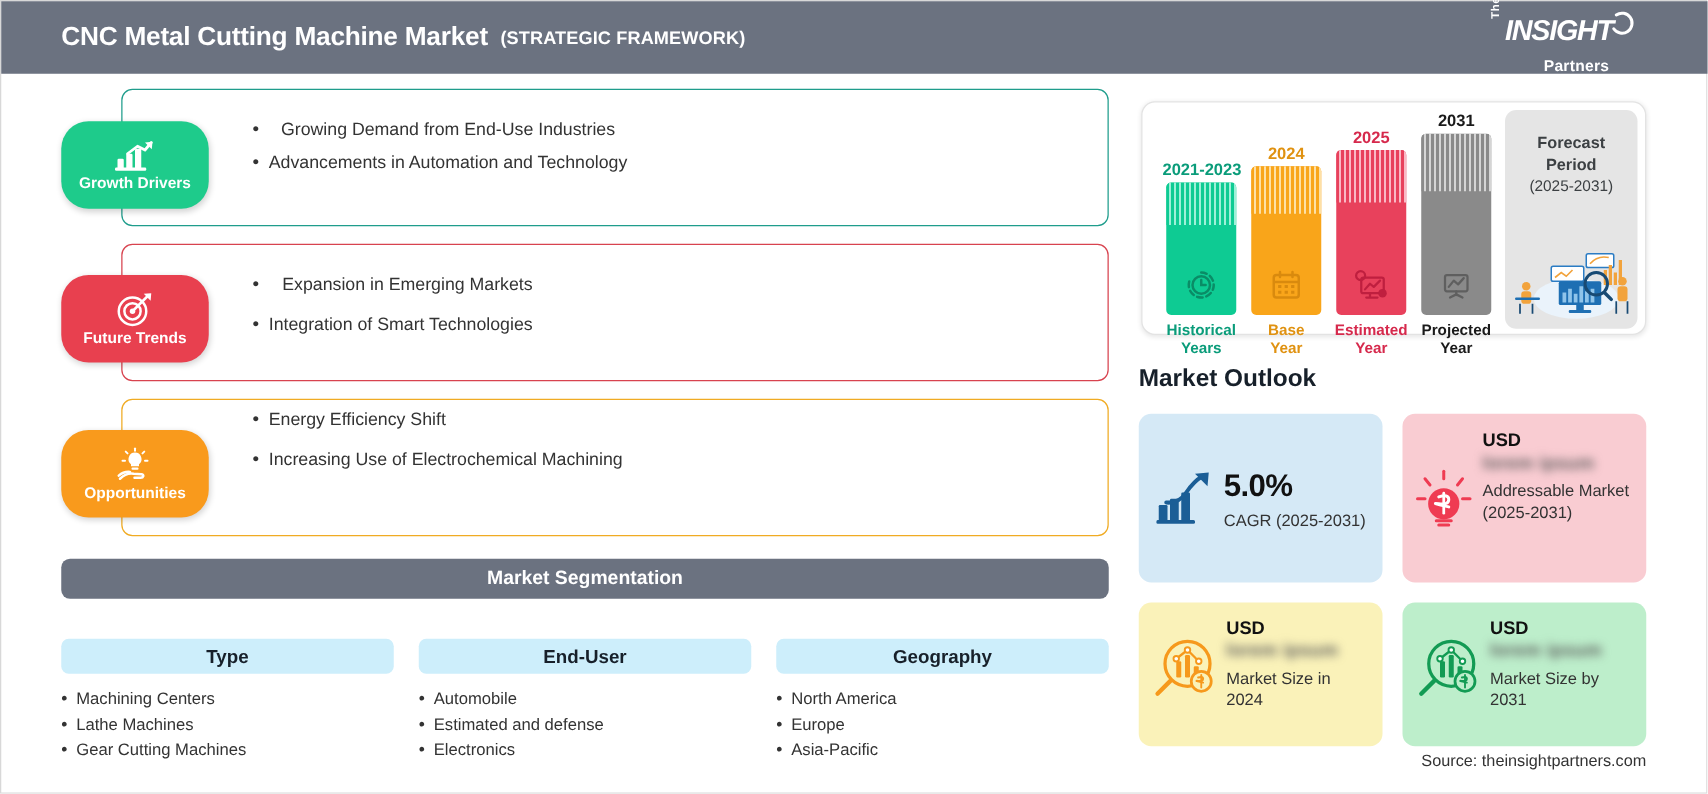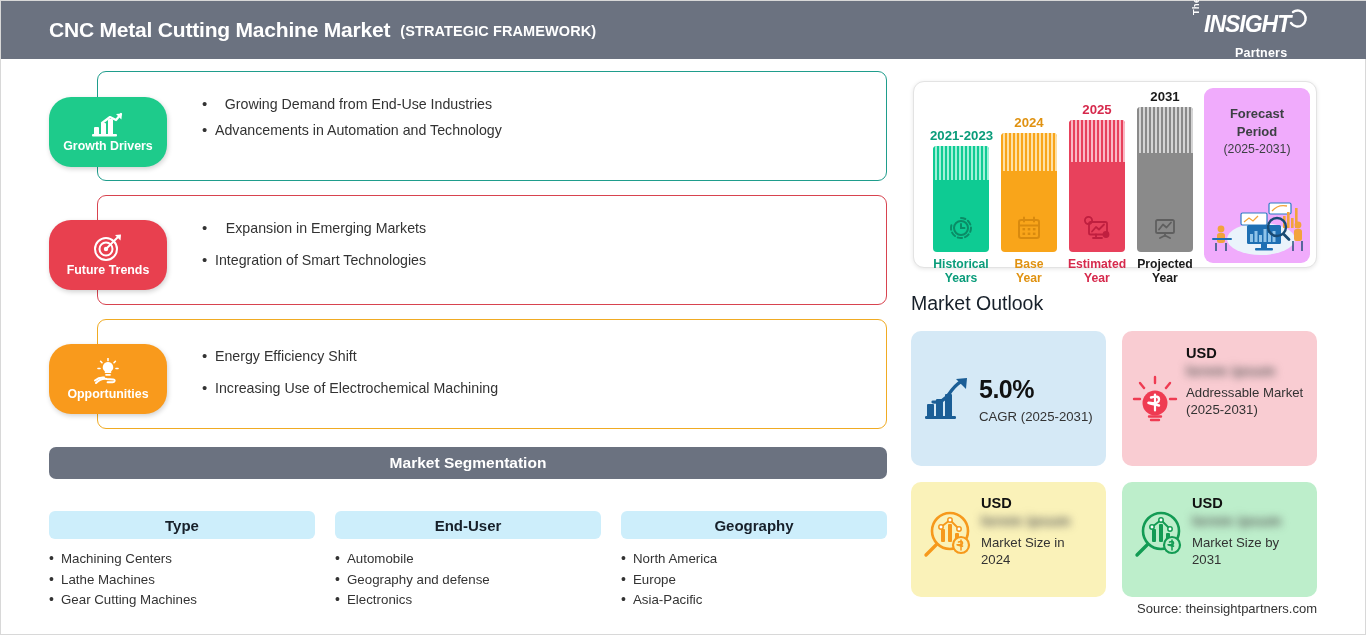--- a/index.html
+++ b/index.html
@@ -86,28 +86,28 @@
   .tl-year { font-size:13.2px; font-weight:bold; white-space:nowrap; }
   .tl-bar {
     margin:3px auto 0; width:56px; border-radius:4px; position:relative;
     overflow:hidden; display:flex; align-items:flex-end; justify-content:center;
   }
   .tl-stripes { position:absolute; left:0; top:0; width:100%; }
   .tl-bar svg { position:relative; margin-bottom:11px; }
   .tl-cap { font-size:12.2px; font-weight:bold; line-height:1.15; margin-top:5px; }
   .tl-fore {
     position:absolute; right:6px; top:6px; width:106px; height:175px;
-    background:#f0abfc; border-radius:9px; text-align:center; padding-top:17px;
+    background:#e5e5e5; border-radius:9px; text-align:center; padding-top:17px;
   }
   .tl-fore-t { font-size:13px; font-weight:bold; color:#3c4043; line-height:1.35; }
   .tl-fore-s { font-size:12.3px; color:#3c4043; margin-top:2px; }
 
   
   .mo-title {
-    position:absolute; left:910px; top:291px; font-size:19.5px; font-weight:normal;
+    position:absolute; left:910px; top:291px; font-size:19.5px; font-weight:bold;
     color:#17202a;
   }
   .mo-card { position:absolute; border-radius:10px; }
   .mo-big { font-size:25px; font-weight:bold; color:#111; letter-spacing:-0.5px; }
   .mo-small { font-size:13.2px; color:#333; line-height:1.3; }
   .mo-usd { font-size:14.6px; font-weight:bold; color:#111; }
   .blurred {
     font-size:14.5px; font-weight:bold; color:#5a5a5a;
     filter: blur(4px); letter-spacing:0.3px; margin:2px 0 3px;
   }
@@ -163,21 +163,21 @@
       <circle cx="13" cy="15" r="11" fill="none" stroke="#fff" stroke-width="2"></circle>
       <circle cx="13" cy="15" r="6.5" fill="none" stroke="#fff" stroke-width="2"></circle>
       <circle cx="13" cy="15" r="2.2" fill="#fff"></circle>
       <path d="M13 15 L25 3" stroke="#fff" stroke-width="2" stroke-linecap="round"></path>
       <path d="M22 1 L28 0.5 L27.5 6.5 Z" fill="#fff"></path>
     </svg>
     <span class="plabel">Future Trends</span>
   </div>
 
   <div class="fbox" style="left:96px; top:318px; width:790px; height:110px; border:1.4px solid #f0ab23;">
-    <ul style="position:absolute; left:104px; top:28px;">
+    <ul style="position:absolute; left:104px; top:8px;">
       <li>Energy Efficiency Shift</li>
       <li style="margin-top:14px;">Increasing Use of Electrochemical Machining</li>
     </ul>
   </div>
   <div class="pill" style="left:48px; top:343px; background:#f99a1c;">
     <svg width="32" height="28" viewBox="0 0 32 28">
       <path d="M16 4 a5.2 5.2 0 0 1 3.2 9.3 V15 h-6.4 v-1.7 A5.2 5.2 0 0 1 16 4Z" fill="#fff"></path>
       <rect x="13.2" y="16" width="5.6" height="1.7" fill="#fff" rx="0.8"></rect>
       <g stroke="#fff" stroke-width="1.6" stroke-linecap="round">
         <path d="M16 0.6 V2.6"></path>
@@ -202,21 +202,21 @@
       <li>Machining Centers</li>
       <li>Lathe Machines</li>
       <li>Gear Cutting Machines</li>
     </ul>
   </div>
 
   <div class="seg-col" style="left:334px;">
     <div class="seg-title">End-User</div>
     <ul class="seg-list">
       <li>Automobile</li>
-      <li>Geography and defense</li>
+      <li>Estimated and defense</li>
       <li>Electronics</li>
     </ul>
   </div>
 
   <div class="seg-col" style="left:620px;">
     <div class="seg-title">Geography</div>
     <ul class="seg-list">
       <li>North America</li>
       <li>Europe</li>
       <li>Asia-Pacific</li>

